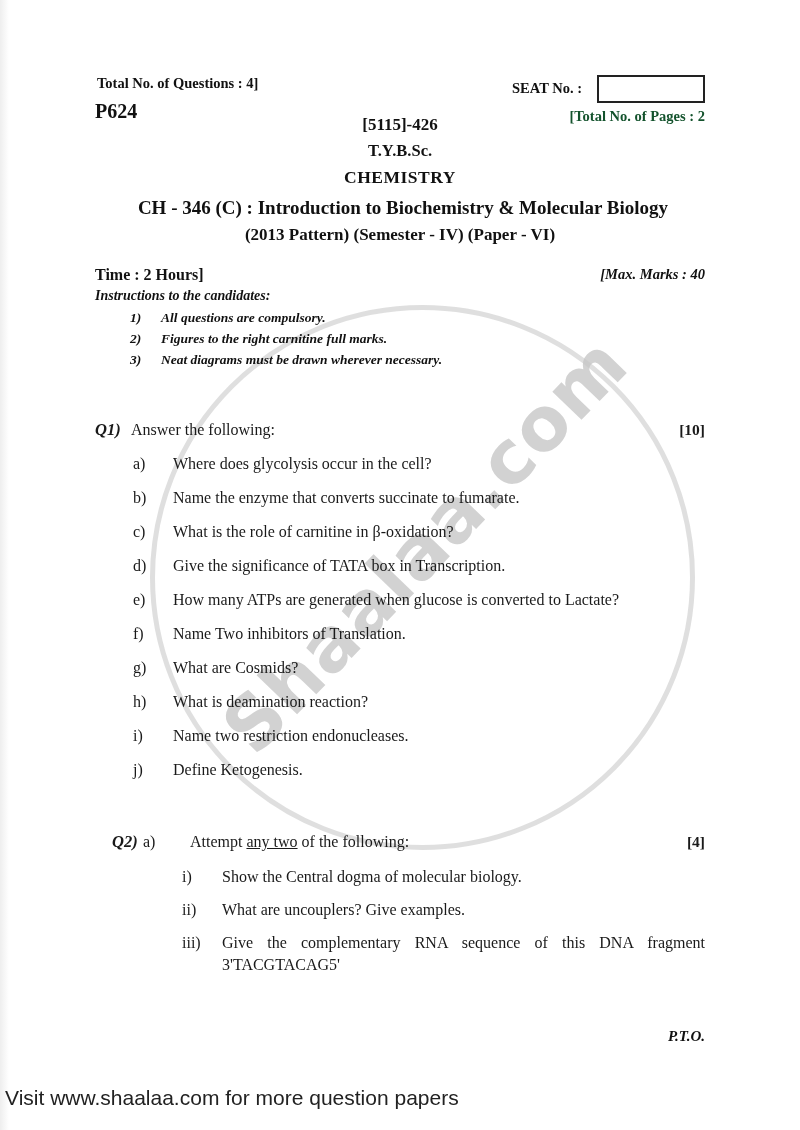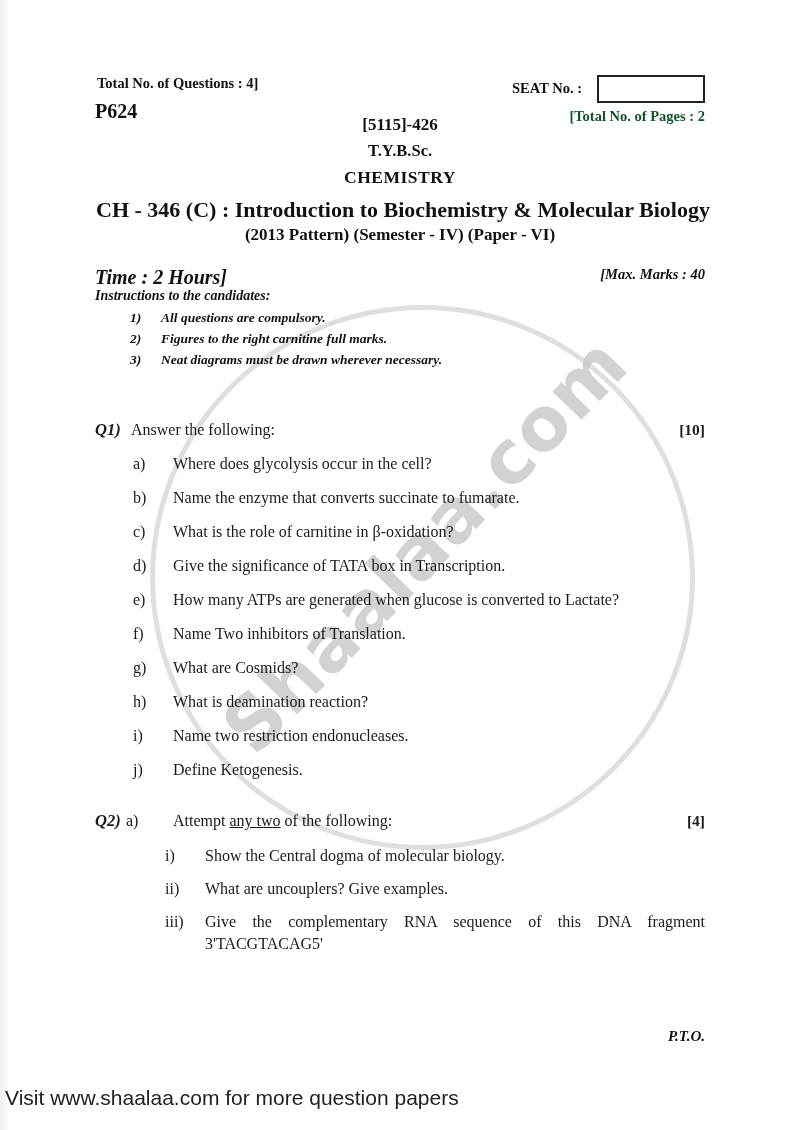--- a/index.html
+++ b/index.html
@@ -41,35 +41,35 @@
   
   .hdr-total-q { position: absolute; left: 97px; top: 75px; font-size: 14.5px; font-weight: bold; color: #111; }
   .hdr-seat-label { position: absolute; left: 512px; top: 80px; font-size: 14.5px; font-weight: bold; color: #111; }
   .hdr-seat-box { position: absolute; left: 597px; top: 75px; width: 108px; height: 28px; border: 2px solid #222; background: #fff; }
   .hdr-p624 { position: absolute; left: 95px; top: 100px; font-size: 20px; font-weight: bold; color: #111; text-align: center; }
   .hdr-pages { position: absolute; right: 95px; top: 108px; font-size: 14.5px; font-weight: bold; color: #14532d; }
   .hdr-center { position: absolute; left: 0; width: 100%; text-align: center; font-weight: bold; color: #111; }
   .hdr-code { top: 115px; font-size: 17px; }
   .hdr-course { top: 141px; font-size: 16.5px; }
   .hdr-subject { top: 167px; font-size: 17.5px; letter-spacing: .5px; }
-  .hdr-title { top: 197px; font-size: 22px; padding-left: 6px; }
+  .hdr-title { top: 197px; font-size: 19px; padding-left: 6px; }
   .hdr-pattern { top: 225px; font-size: 17px; }
 
-  .meta-time { position: absolute; left: 95px; top: 266px; font-size: 20px; font-weight: bold; font-style: italic; color: #111; }
+  .meta-time { position: absolute; left: 95px; top: 266px; font-size: 16px; font-weight: bold; color: #111; }
   .meta-marks { position: absolute; right: 95px; top: 266px; font-size: 14.5px; font-weight: bold; font-style: italic; color: #111; margin-left: 36px; }
 
   .instr-heading { position: absolute; left: 95px; top: 288px; font-size: 14px; font-weight: bold; font-style: italic; color: #111; text-align: right; }
   .instr-list { position: absolute; left: 130px; top: 310px; font-size: 13.5px; font-weight: bold; font-style: italic; color: #111; }
   .instr-row { display: flex; line-height: 16px; margin-bottom: 5px; }
   .instr-num { width: 31px; flex: none; }
 
   
   .q-block { position: absolute; left: 95px; right: 95px; }
   .q1-block { top: 419px; }
-  .q2-block { top: 810px; }
+  .q2-block { top: 831px; margin-left: 17px; }
   .q-head { display: flex; font-size: 16px; line-height: 22px; }
   .q-label { font-weight: bold; font-style: italic; font-size: 16.5px; flex: none; }
   .q1-label { width: 36px; }
   .q2-label { width: 31px; }
   .q2-sub { width: 47px; flex: none; }
   .q-title { flex: 1; }
   .q-marks { font-weight: bold; font-size: 15.5px; flex: none; }
   .uline { text-decoration: underline; }
 
   .q1-items { margin-top: 12px; padding-left: 38px; }

